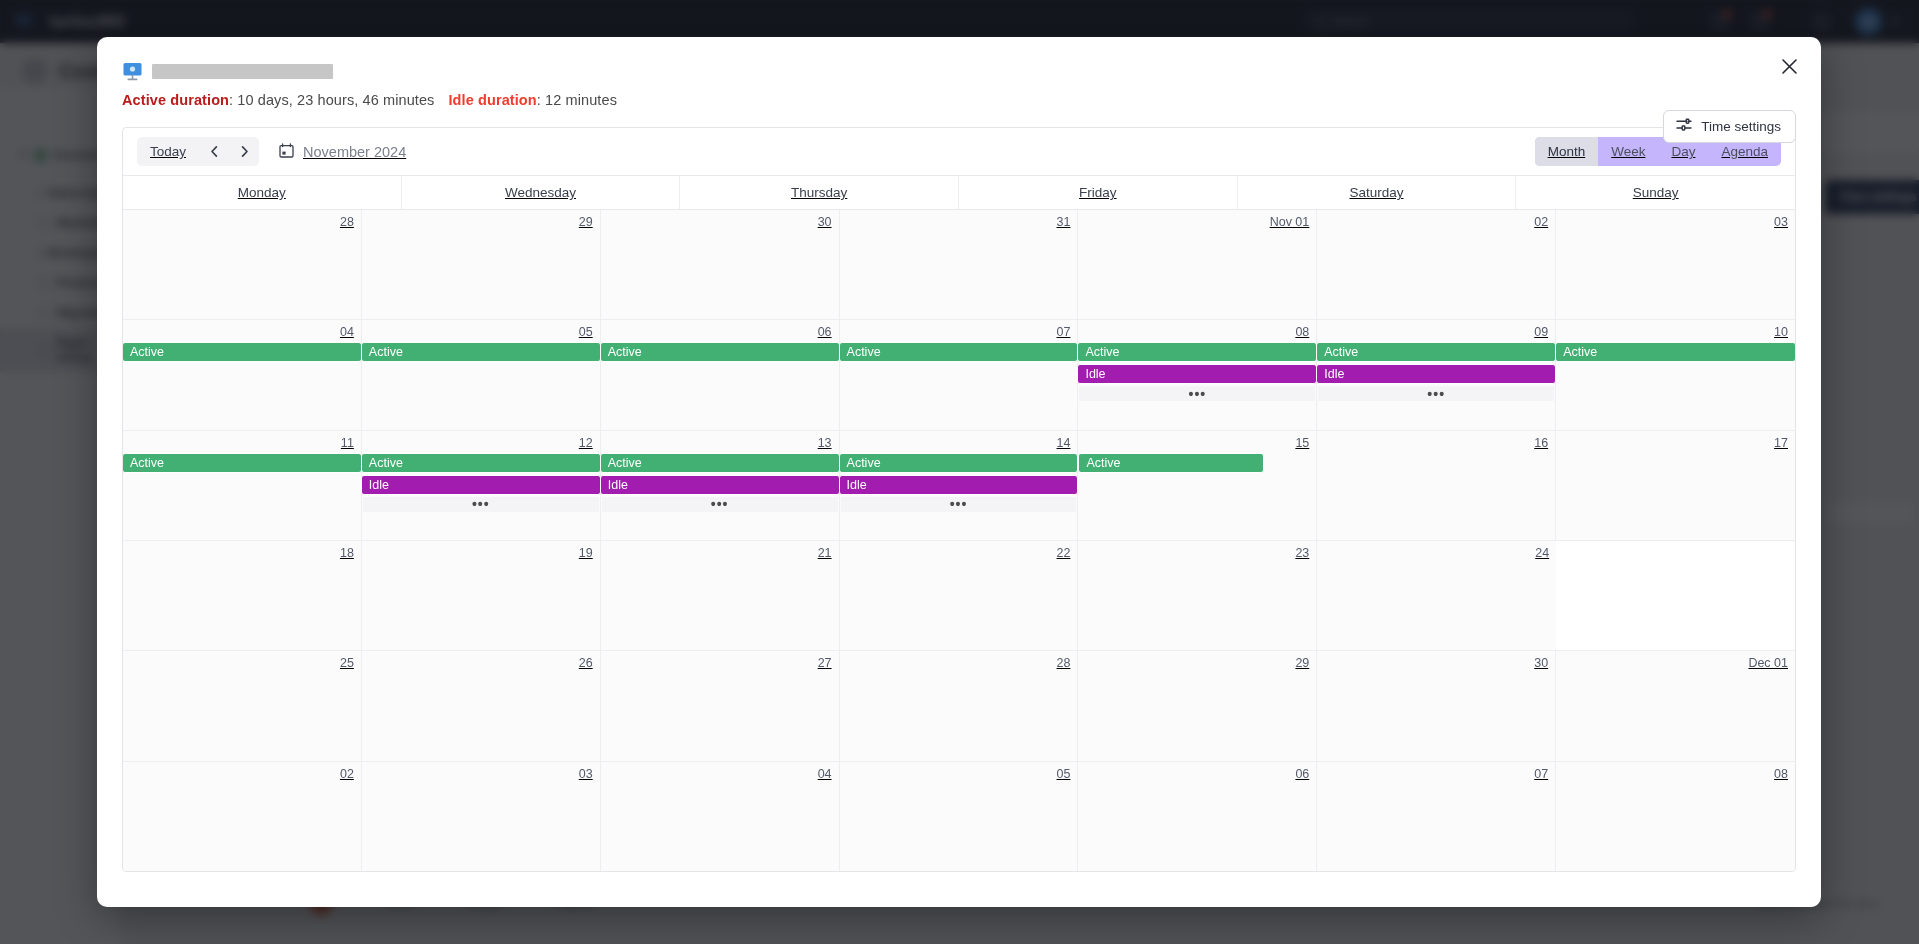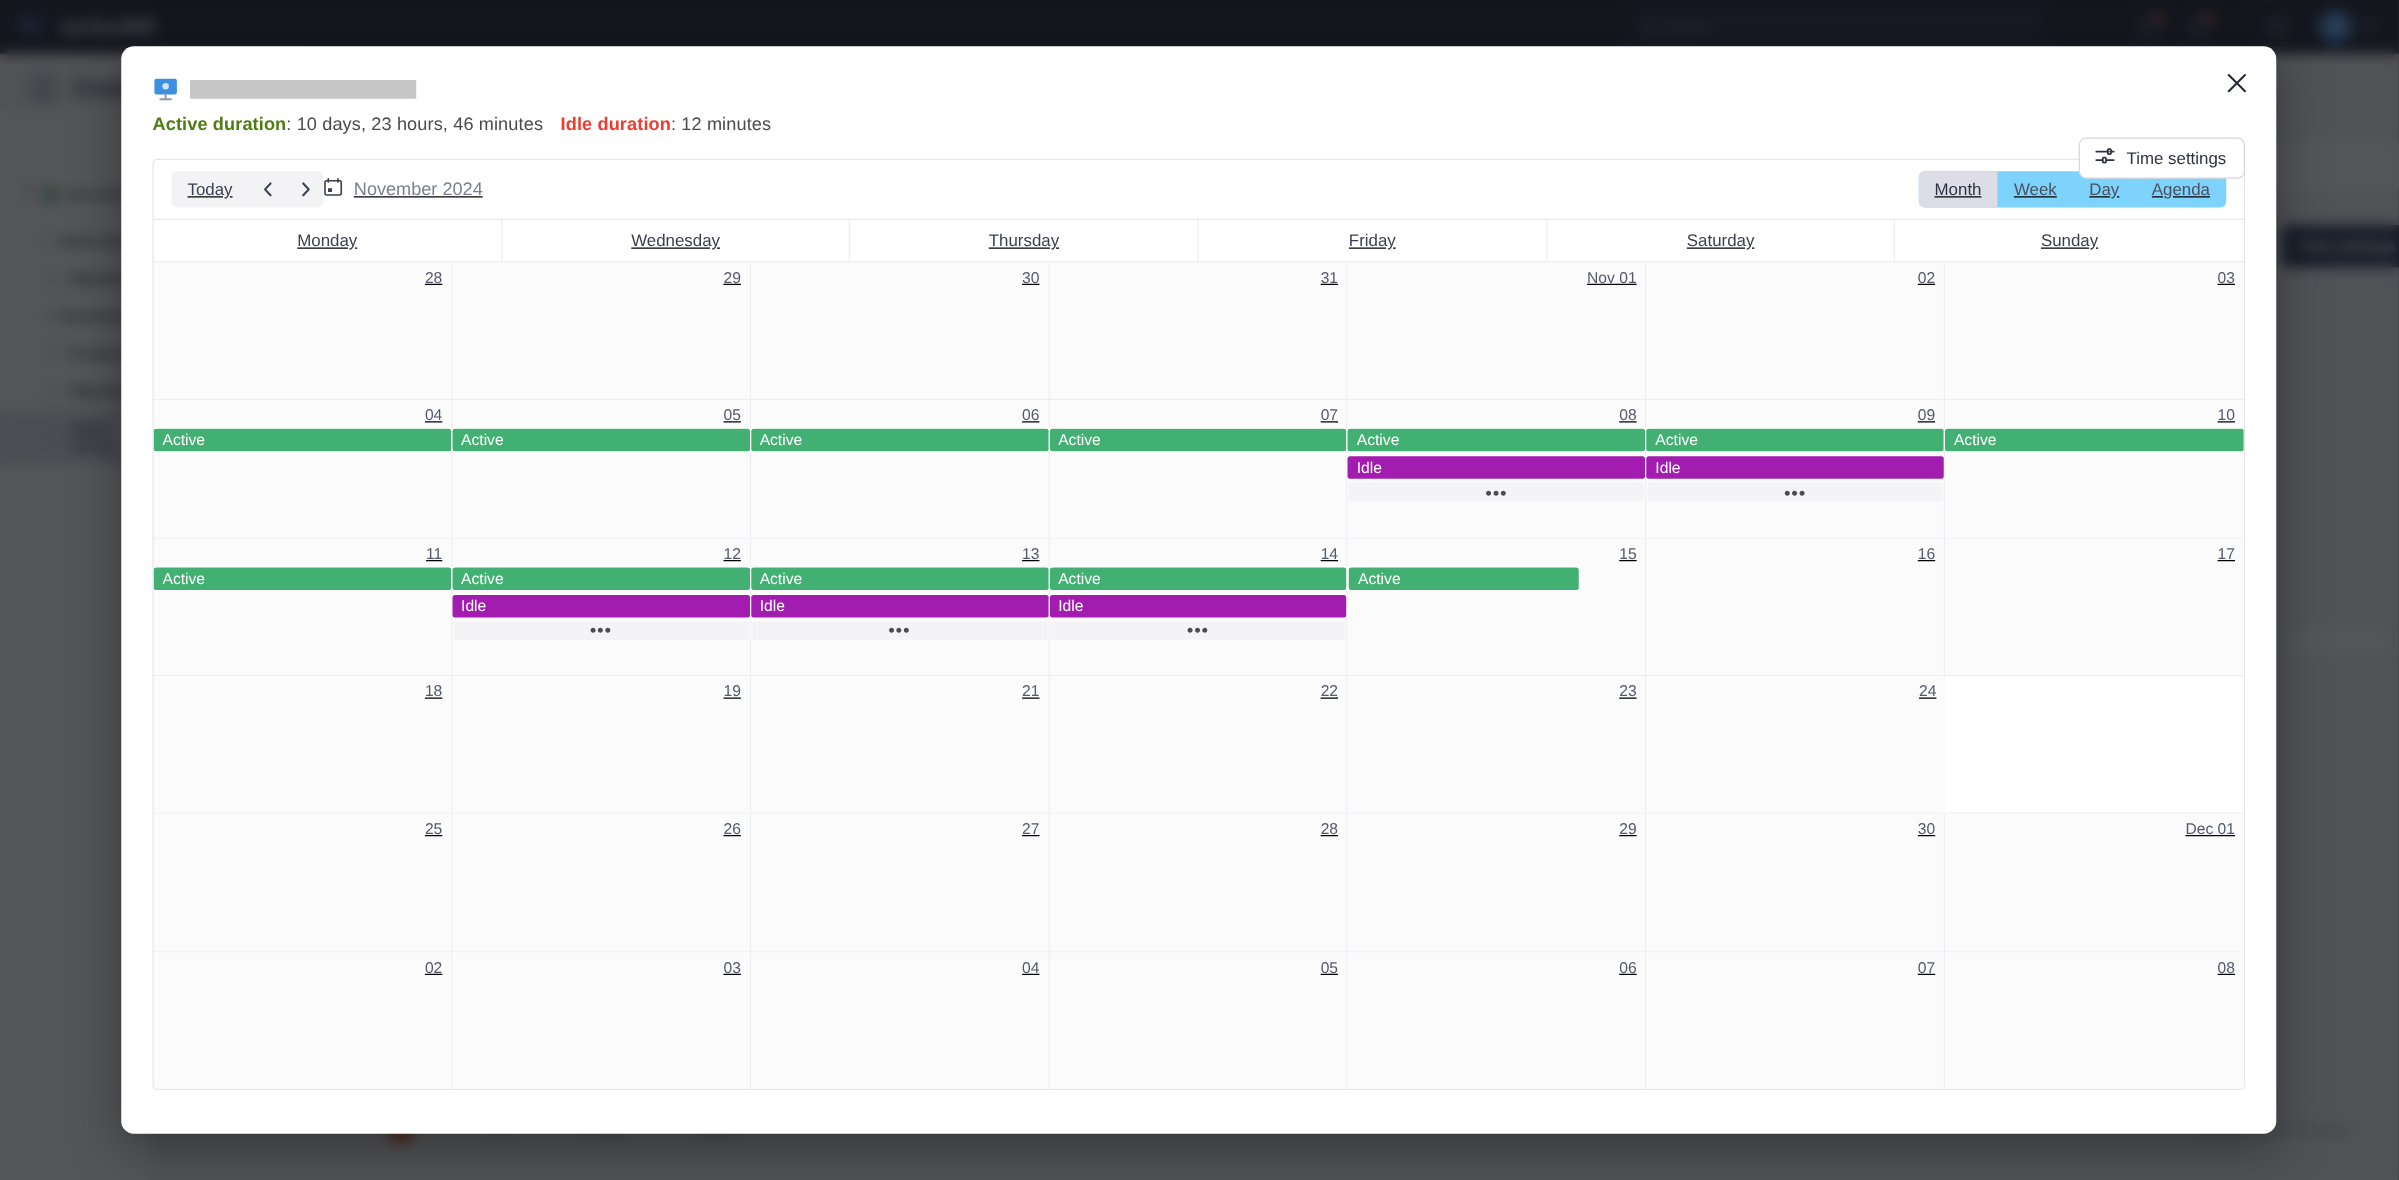--- a/index.html
+++ b/index.html
@@ -139,21 +139,21 @@
 
   .device-row { display: flex; align-items: center; gap: 9px; margin-top: 4px; }
   .device-icon { width: 21px; height: 21px; position: relative; }
   .device-title-redacted {
     width: 181px; height: 15px; background: #c6c6c6; border-radius: 1px;
   }
 
   .durations {
     margin-top: 10px; font-size: 14.5px; color: #3b3b3b; letter-spacing: .1px;
   }
-  .durations .lbl-active { color: #4d7c0f; font-weight: 700; }
+  .durations .lbl-active { color: #b91c1c; font-weight: 700; }
   .durations .lbl-idle   { color: #f03b2d; font-weight: 700; margin-left: 14px; }
   .durations .val { color: #4a4a4a; }
 
   .time-settings-btn {
     position: absolute; right: 25px; top: 73px;
     height: 33px; padding: 0 14px 0 12px;
     border: 1px solid #d5d8de; border-radius: 6px; background: #fff;
     display: flex; align-items: center; gap: 9px; cursor: pointer;
     font-size: 13.5px; color: #2f3340;
   }
@@ -175,26 +175,26 @@
   }
   .nav-today {
     padding: 0 13px; font-size: 13.5px; color: #3c4150; cursor: pointer;
     height: 100%; display: flex; align-items: center;
   }
   .nav-arrow {
     width: 30px; height: 100%; display: flex; align-items: center; justify-content: center;
     cursor: pointer; color: #3c4150;
   }
   .cal-month-label {
-    display: flex; align-items: center; gap: 9px; 
+    display: flex; align-items: center; gap: 9px; margin-left: 20px;
     font-size: 14.5px; color: #7b808c;
   }
   .view-switch {
     margin-left: auto; display: flex; 
-    background: #7dd3fc; border-radius: 5px; height: 29px; overflow: hidden;
+    background: #c4b5fd; border-radius: 5px; height: 29px; overflow: hidden;
   }
   .view-btn {
     padding: 0 13px; height: 100%; display: flex; align-items: center;
     font-size: 13.5px; color: #4a4f5c; cursor: pointer;
   }
   .view-btn.active { background: #dcdde6; color: #2e3240; }
 
   .cal-head {
     display: grid; grid-template-columns: repeat(6, 1fr);
     border-top: 1px solid #e7e9ec; border-bottom: 1px solid #e7e9ec;

